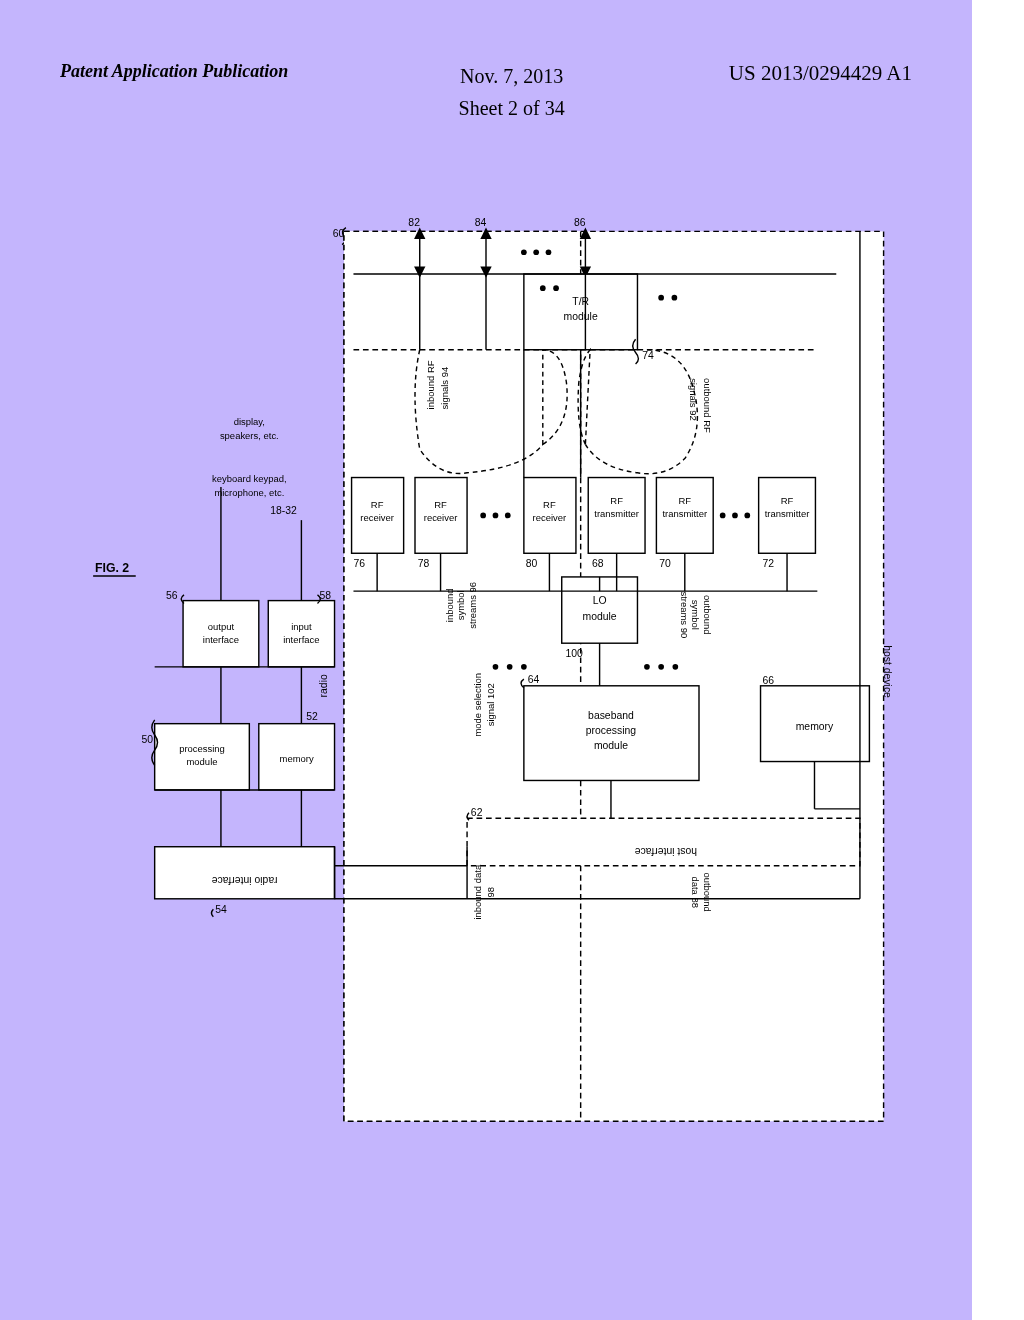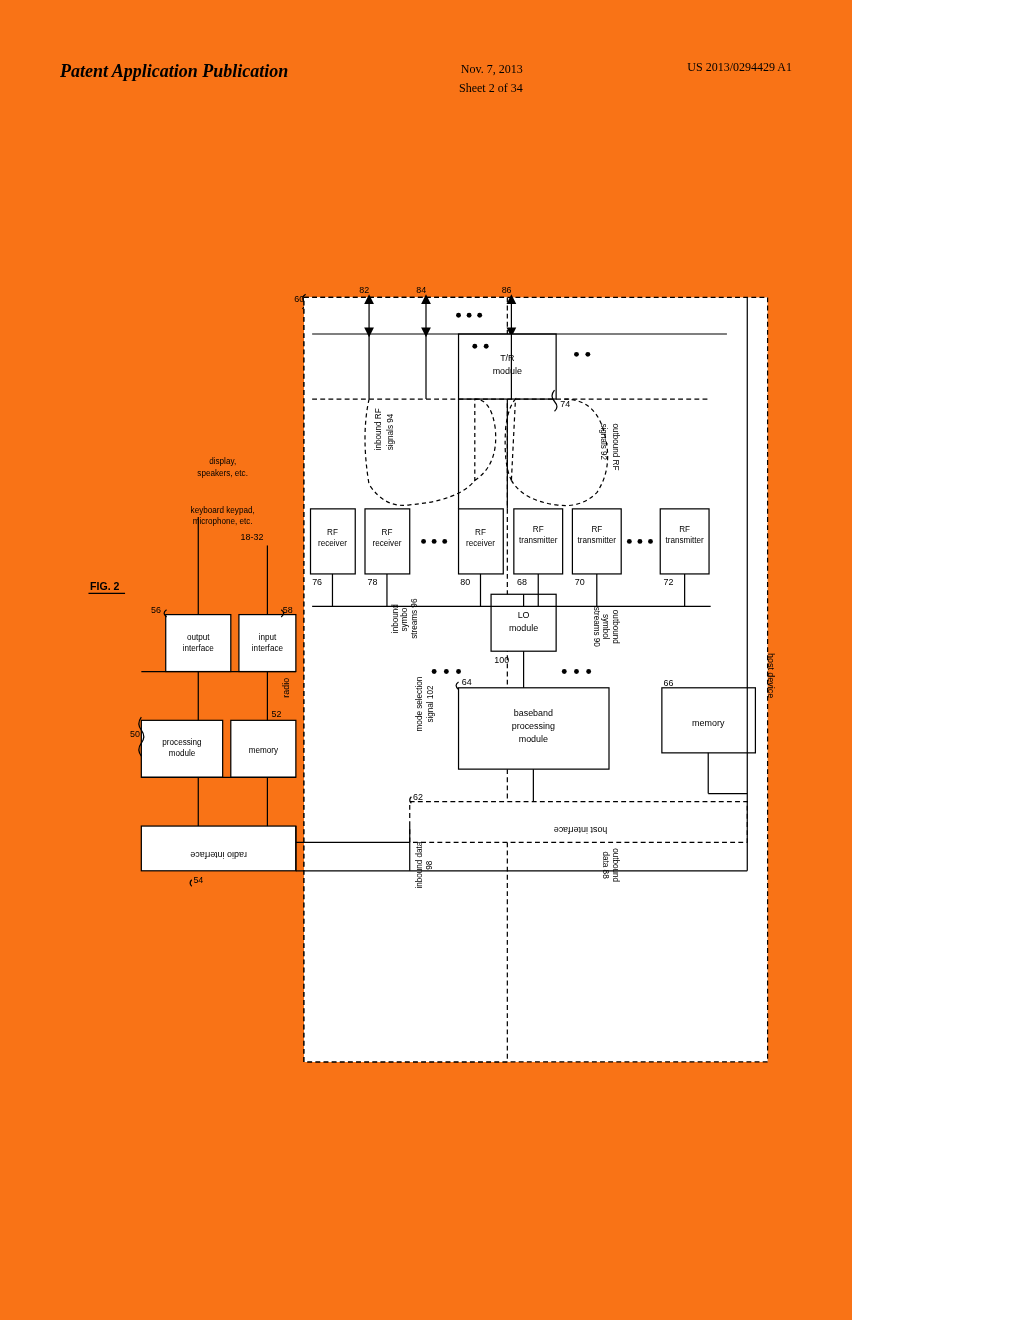--- a/index.html
+++ b/index.html
@@ -5,24 +5,24 @@
     * { margin: 0; padding: 0; box-sizing: border-box; }
     body {
       width: 1024px;
       height: 1320px;
       background: #ffffff;
       font-family: 'Times New Roman', Times, serif;
       overflow: hidden;
     }
 
     .page {
-      width: 852px;
+      width: 972px;
       height: 1320px;
       position: relative;
-      background: #f97316;
+      background: #c4b5fd;
     }
 
     
     .header {
       position: absolute;
       top: 60px;
       left: 60px;
       right: 60px;
       display: flex;
       justify-content: space-between;
@@ -30,28 +30,28 @@
     }
 
     .header-left {
       font-size: 18px;
       font-weight: bold;
       font-style: italic;
       line-height: 1.3;
     }
 
     .header-center {
-      font-size: 12px;
-      text-align: right;
+      font-size: 20px;
+      text-align: center;
       line-height: 1.6;
       margin-left: 6px;
     }
 
     .header-right {
-      font-size: 12px;
+      font-size: 21px;
       text-align: right;
       line-height: 1.3;
     }
 
     
     .diagram-area {
       position: absolute;
       top: 160px;
       left: 60px;
       right: 60px;

